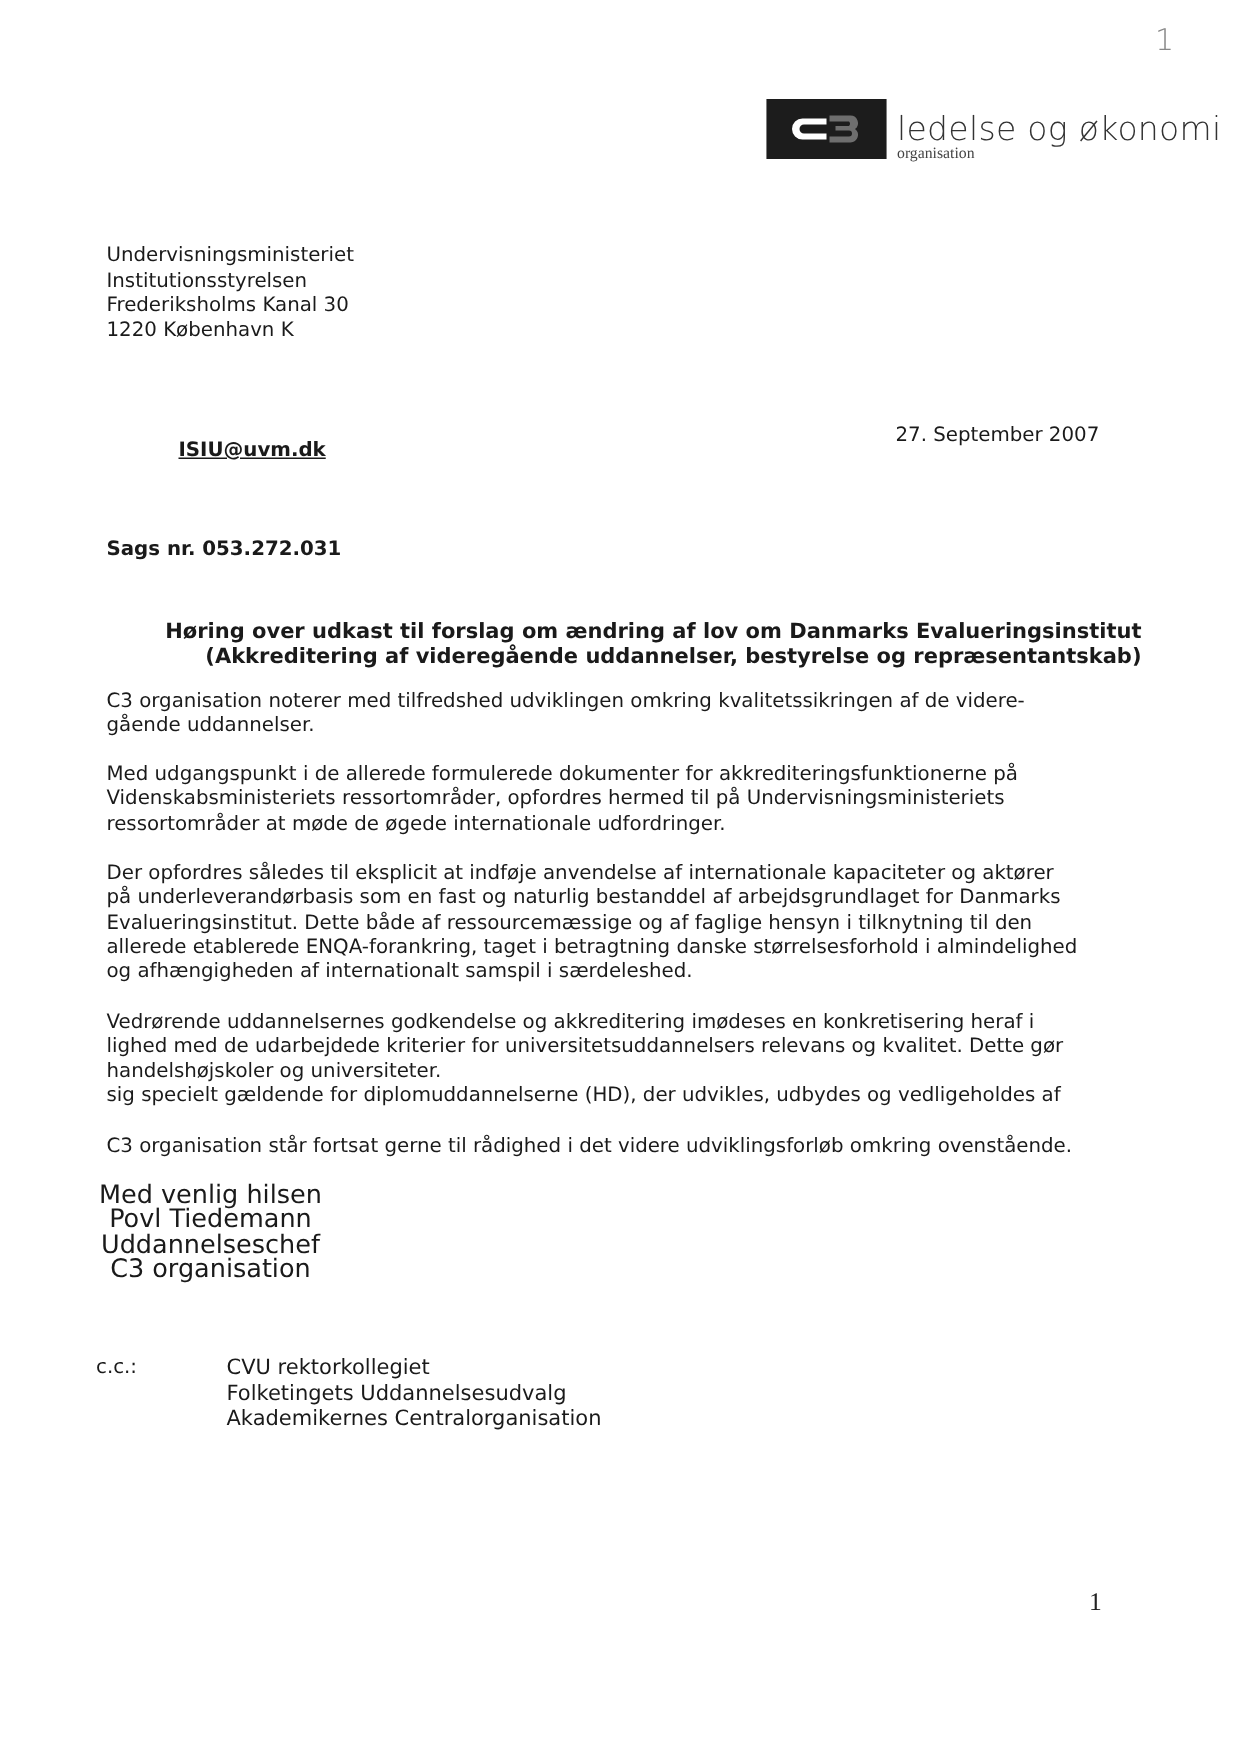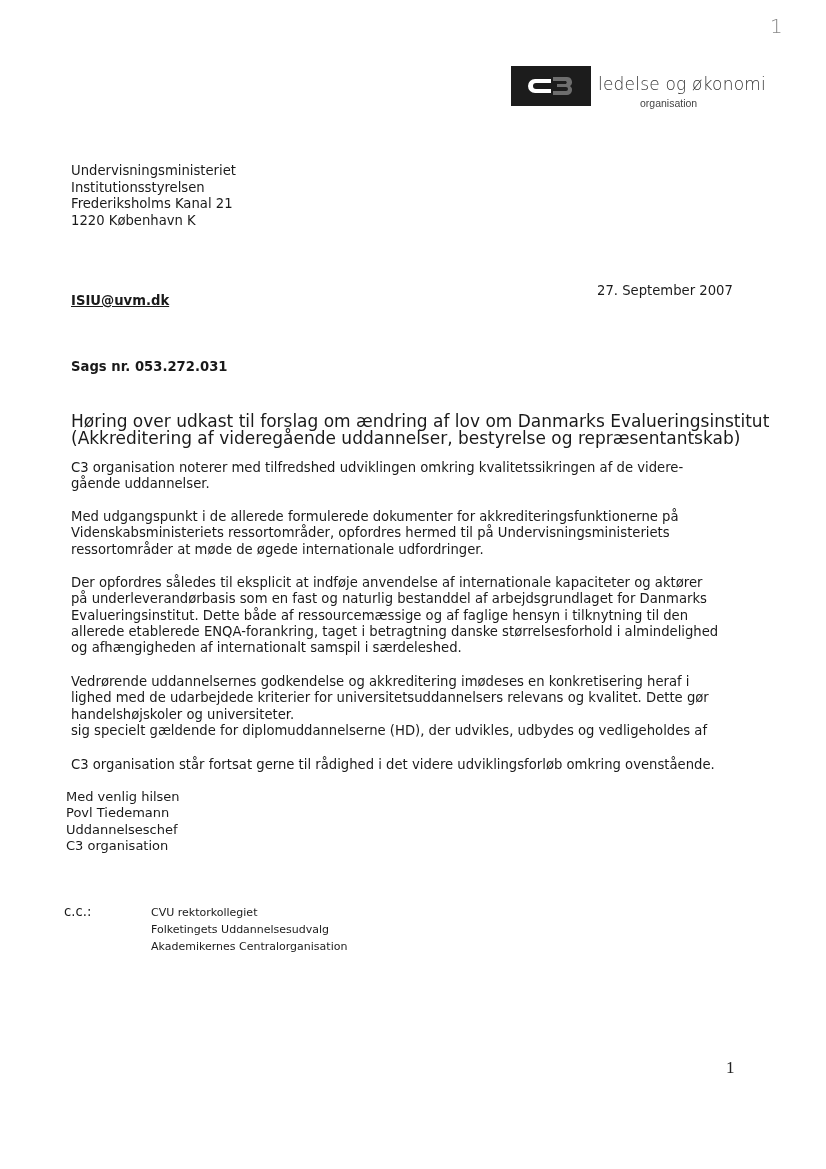--- a/index.html
+++ b/index.html
@@ -7,38 +7,38 @@
       width: 826px; height: 1169px; position: relative; overflow: hidden;
       font-family: "DejaVu Sans", sans-serif; color: #1a1a1a;
     }
     .abs { position: absolute; }
     .handmark {
       left: 770px; top: 14px; font-family: "DejaVu Sans", sans-serif;
       font-size: 20px; color: #888; font-weight: 200;
     }
     .logo { left: 511px; top: 66px; width: 80px; height: 40px; background: #1c1c1c; overflow: hidden; }
     .logo svg { display: block; }
-    .brand-line1 { left: 598px; top: 74px; font-size: 17px; color: #333; letter-spacing: 0.2px; font-family: "DejaVu Sans", sans-serif; font-weight: 300; }
-    .brand-line2 { left: 598px; top: 97px; font-size: 10.5px; color: #444; font-family: Liberation Sans, sans-serif; margin-left: 42px; }
+    .brand-line1 { left: 598px; top: 74px; font-size: 22px; color: #333; letter-spacing: 0.2px; font-family: "DejaVu Sans", sans-serif; font-weight: 300; }
+    .brand-line2 { left: 598px; top: 97px; font-size: 10.5px; color: #444; font-family: Liberation Serif, serif; }
     .txt { font-size: 13.2px; line-height: 16.5px; }
     .addr { left: 71px; top: 163px; }
     .date { left: 597px; top: 283px; }
     .sent { left: 71px; top: 293px; font-weight: bold; }
-    .sent a { color: #1a1a1a; text-decoration: underline; display: block; }
+    .sent a { color: #1a1a1a; text-decoration: underline; display: block; margin-left: 48px; }
     .case { left: 71px; top: 359px; font-weight: bold; }
-    .subject { left: 71px; top: 413px; font-weight: normal; font-size: 17px; line-height: 17px; width: 690px; }
+    .subject { left: 71px; top: 413px; font-weight: bold; font-size: 14px; line-height: 17px; width: 690px; text-align: right; }
     .para { left: 71px; width: 670px; font-size: 13.2px; line-height: 16.3px; }
     .p1 { top: 460px; }
     .p2 { top: 509px; }
     .p3 { top: 575px; }
     .p4 { top: 674px; }
     .p5 { top: 757px; width: 700px; }
-    .sig { left: 66px; top: 789px; font-size: 13px; line-height: 16.3px; }
+    .sig { left: 66px; top: 789px; font-size: 17px; line-height: 16.3px; text-align: center; }
     .cc-label { left: 64px; top: 904px; font-size: 13.2px; text-align: right; }
-    .cc-list { left: 151px; top: 904px; font-size: 11px; line-height: 17px; }
+    .cc-list { left: 151px; top: 904px; font-size: 14px; line-height: 17px; }
     .pagenum { left: 726px; top: 1058px; font-family: "Liberation Serif", serif; font-size: 17px; color: #222; }
     .line { display: block; white-space: nowrap; }
   </style>
 </head>
 <body>
 
 <div class="abs handmark">1</div>
 
 <div class="abs logo">
   <svg width="80" height="40" viewBox="0 0 80 40">
@@ -46,21 +46,21 @@
     <path d="M40 13 H24 a7 7 0 0 0 0 14 H40 v-4 H25 a3 3 0 0 1 0 -6 H40 Z" fill="#ffffff"></path>
     <path d="M42 13 H56 a5 5 0 0 1 3 9 a5 5 0 0 1 -3 9 H42 v-4 H55 a2 2 0 0 0 0 -4 H46 v-3 H55 a2 2 0 0 0 0 -3 H42 Z" fill="#6e6e6e" transform="translate(0,-2)"></path>
   </svg>
 </div>
 <div class="abs brand-line1">ledelse og økonomi</div>
 <div class="abs brand-line2">organisation</div>
 
 <div class="abs txt addr">
   <span class="line">Undervisningsministeriet</span>
   <span class="line">Institutionsstyrelsen</span>
-  <span class="line">Frederiksholms Kanal 21</span>
+  <span class="line">Frederiksholms Kanal 30</span>
   <span class="line">1220 København K</span>
 </div>
 
 <div class="abs txt date">27. September 2007</div>
 
 <div class="abs txt sent">
   <a class="line">ISIU@uvm.dk</a>
 </div>
 
 <div class="abs txt case">Sags nr. 053.272.031</div>

